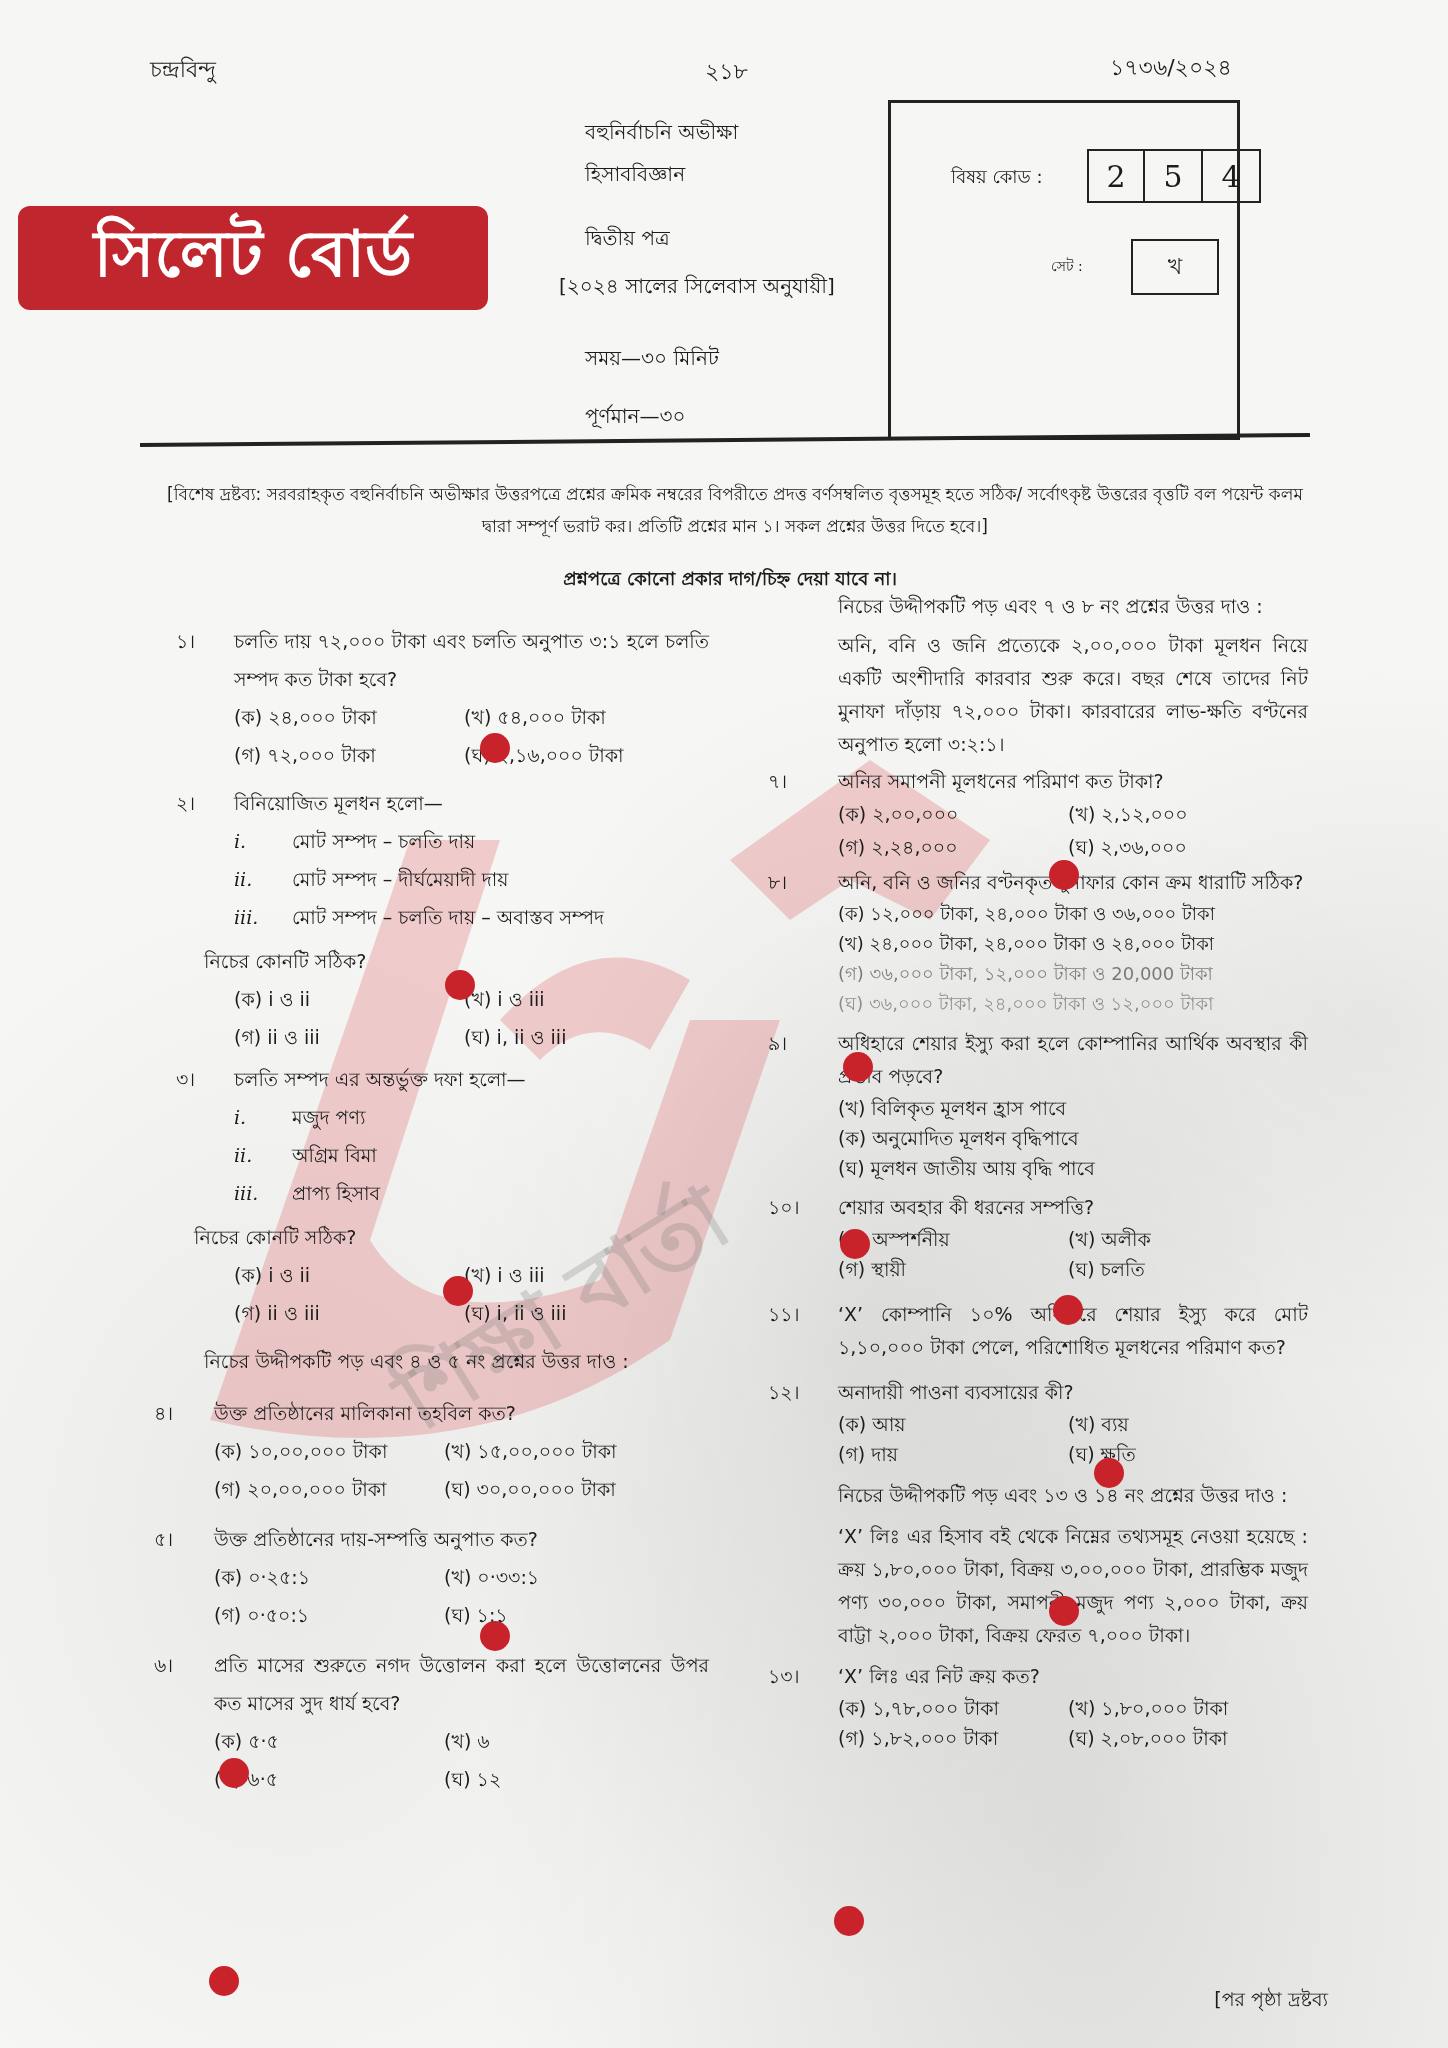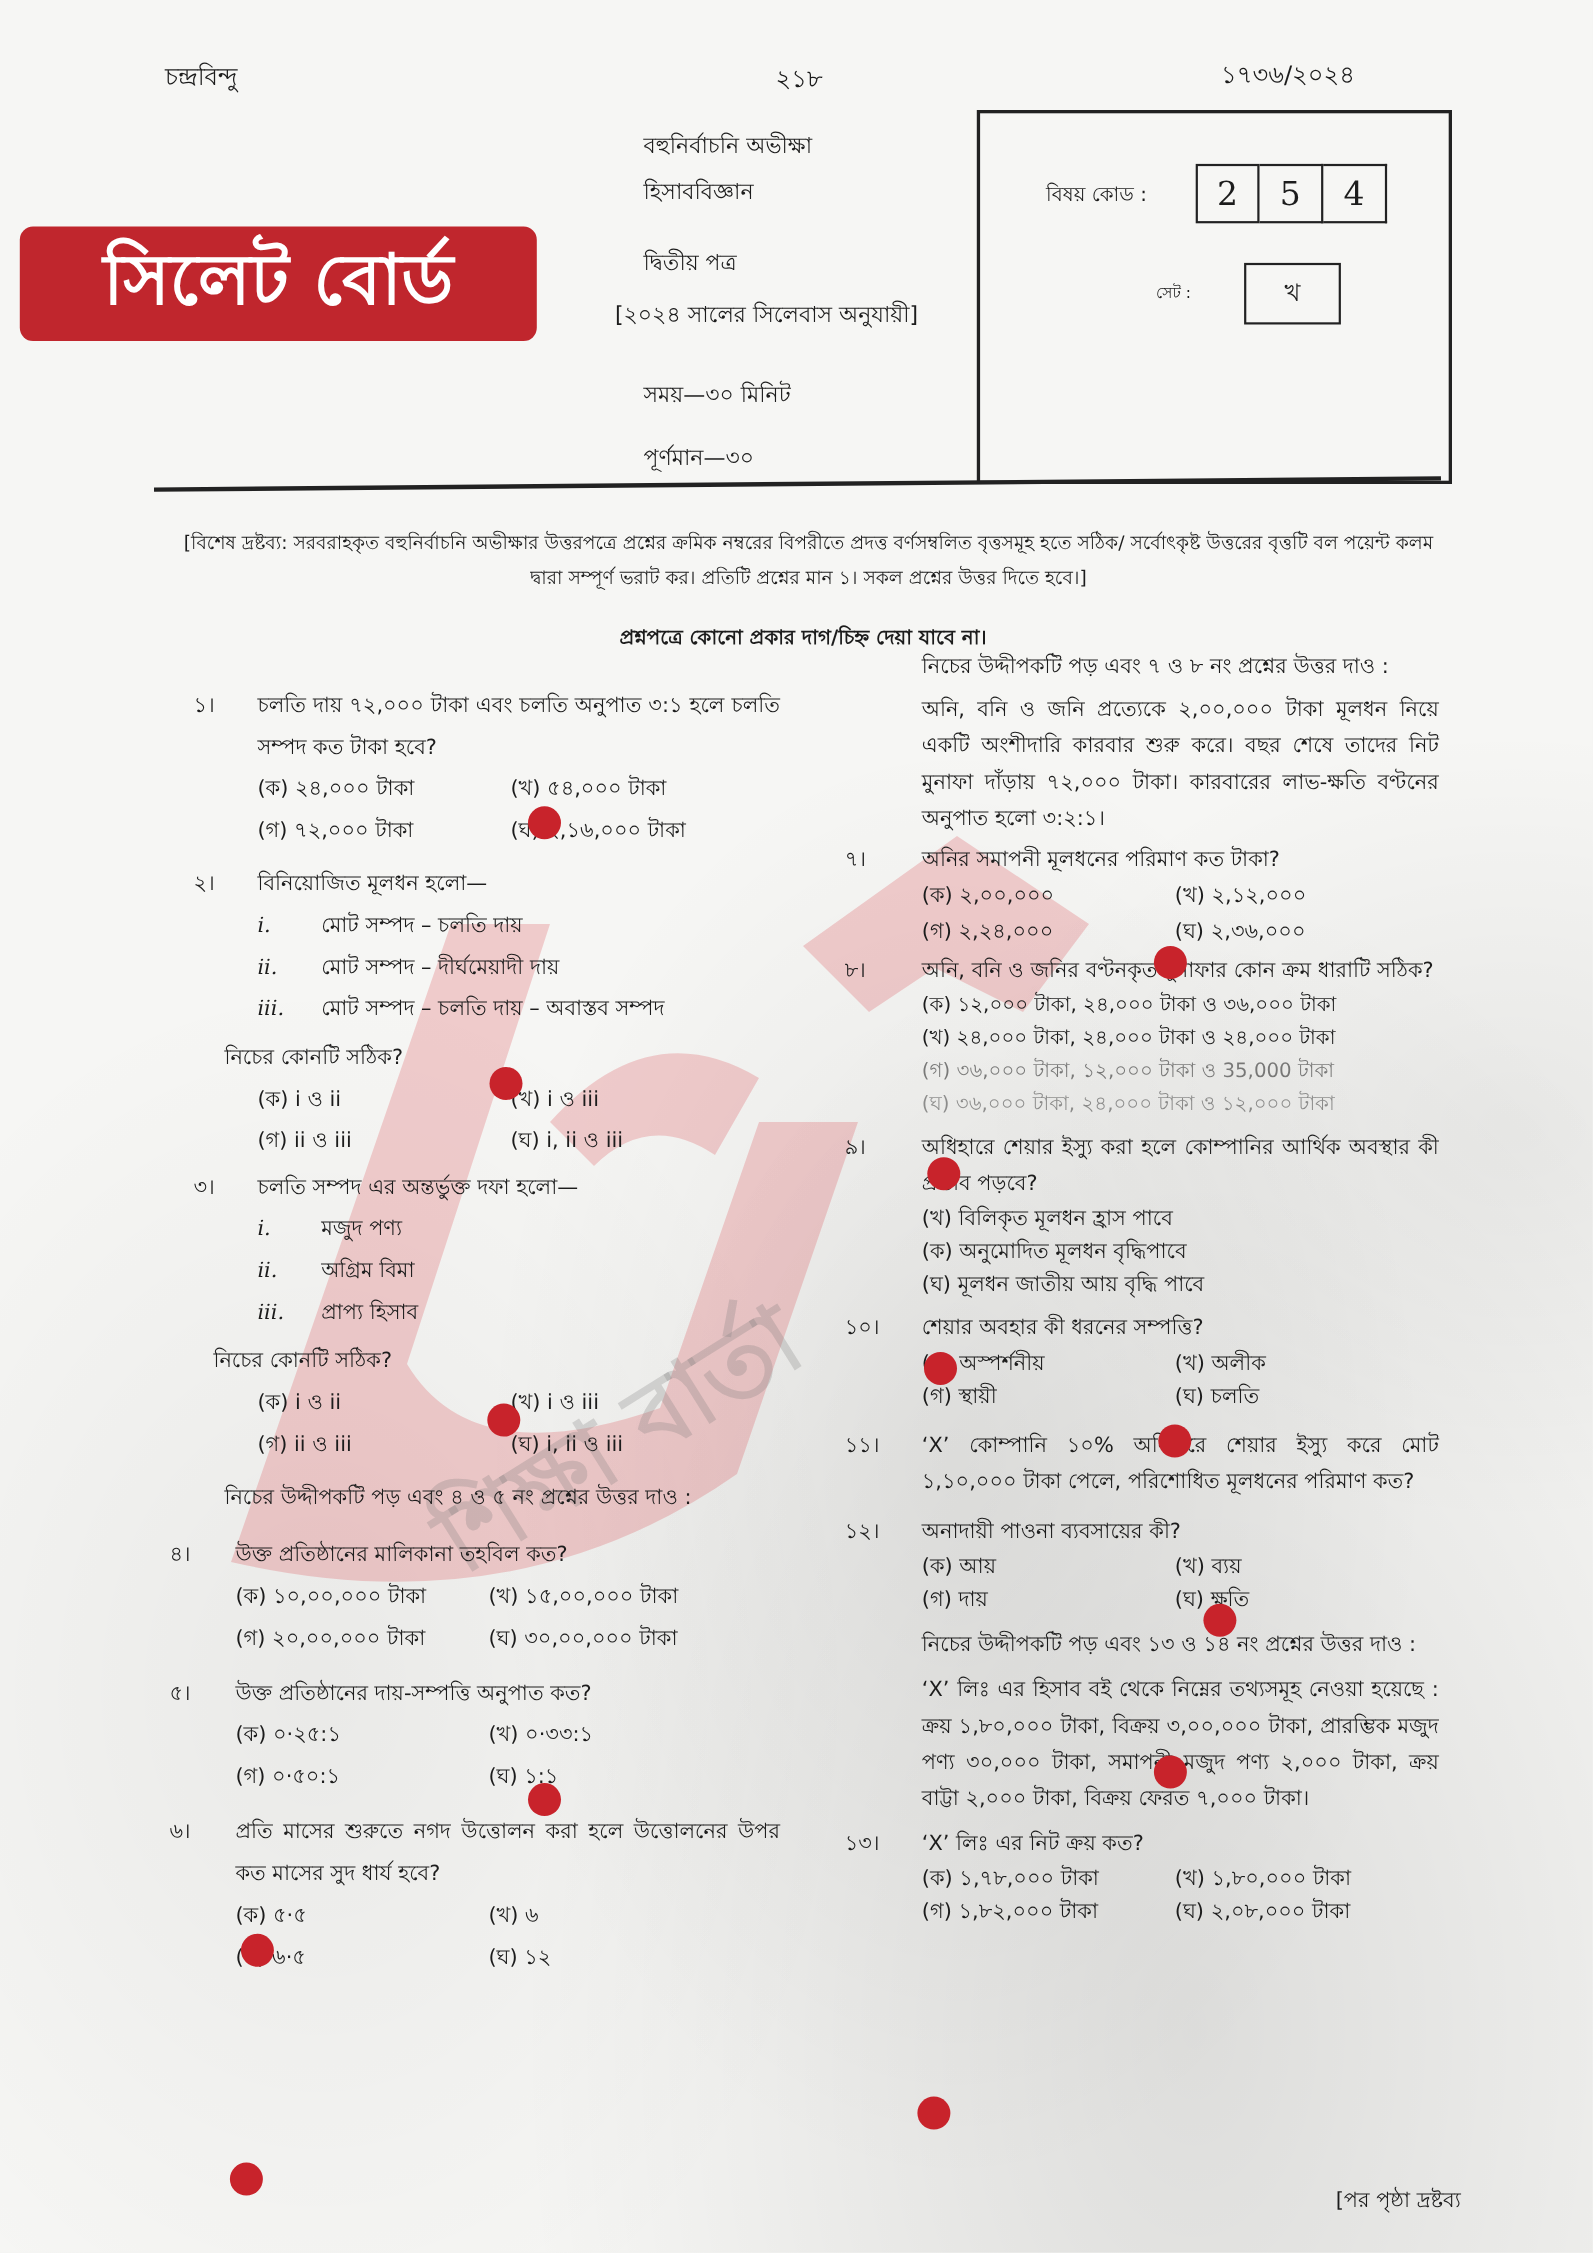--- a/index.html
+++ b/index.html
@@ -15,21 +15,21 @@
       #f6f6f4;
   }
   .abs { position: absolute; }
   .hdr { font-size: 22px; }
   .hdr-center { font-size: 20px; line-height: 24px; }
   .board-badge {
     left: 18px; top: 206px; width: 470px; height: 104px; background: #c0262d;
     border-radius: 12px; color: #fff; font-size: 64px; font-weight: bold;
     display: flex; align-items: center; justify-content: center;
   }
-  .code-box { left: 888px; top: 100px; width: 432px; height: 340px; border: 3px solid #222; }
+  .code-box { left: 888px; top: 100px; width: 352px; height: 340px; border: 3px solid #222; }
   .code-label { left: 60px; top: 60px; font-size: 18px; }
   .code-cells { left: 196px; top: 46px; display: flex; }
   .code-cell { width: 58px; height: 54px; border: 2px solid #222; display: flex; align-items: center; justify-content: center; font-family: "DejaVu Serif", serif; font-size: 30px; }
   .code-cell + .code-cell { border-left: none; }
   .set-label { left: 160px; top: 152px; font-size: 14px; }
   .set-cell { left: 240px; top: 136px; width: 88px; height: 56px; border: 2px solid #222; display:flex; align-items:center; justify-content:center; font-size: 22px; }
   .rule { left: 140px; top: 438px; width: 1170px; height: 4px; background: #222; transform: rotate(-0.5deg); }
   .instr { left: 160px; top: 478px; width: 1150px; font-size: 17px; line-height: 32px; text-align: center; }
   .notice { left: 140px; top: 565px; width: 1180px; text-align: center; font-size: 18px; font-weight: bold; }
   .col { position: absolute; font-size: 19px; line-height: 38px; }
@@ -188,21 +188,21 @@
         <div class="opt">(ঘ) ২,৩৬,০০০</div>
       </div>
     </div>
 
     <div class="q" style="margin-top:2px;">
       <span class="qnum" style="left:-70px;">৮।</span>
       <div class="stem">অনি, বনি ও জনির বণ্টনকৃত মুনাফার কোন ক্রম ধারাটি সঠিক?</div>
       <div class="opts wide" style="line-height:30px; font-size:18px;">
         <div class="opt">(ক) ১২,০০০ টাকা, ২৪,০০০ টাকা ও ৩৬,০০০ টাকা</div>
         <div class="opt">(খ) ২৪,০০০ টাকা, ২৪,০০০ টাকা ও ২৪,০০০ টাকা</div>
-        <div class="opt" style="opacity:0.55;">(গ) ৩৬,০০০ টাকা, ১২,০০০ টাকা ও 35,000 টাকা</div>
+        <div class="opt" style="opacity:0.55;">(গ) ৩৬,০০০ টাকা, ১২,০০০ টাকা ও 20,000 টাকা</div>
         <div class="opt" style="opacity:0.45;">(ঘ) ৩৬,০০০ টাকা, ২৪,০০০ টাকা ও ১২,০০০ টাকা</div>
       </div>
     </div>
 
     <div class="q" style="margin-top:8px;">
       <span class="qnum" style="left:-70px;">৯।</span>
       <div class="stem">অধিহারে শেয়ার ইস্যু করা হলে কোম্পানির আর্থিক অবস্থার কী প্রভাব পড়বে?</div>
       <div class="opts wide" style="line-height:30px;">
         <div class="opt">(খ) বিলিকৃত মূলধন হ্রাস পাবে</div>
         <div class="opt">(ক) অনুমোদিত মূলধন বৃদ্ধিপাবে</div>

